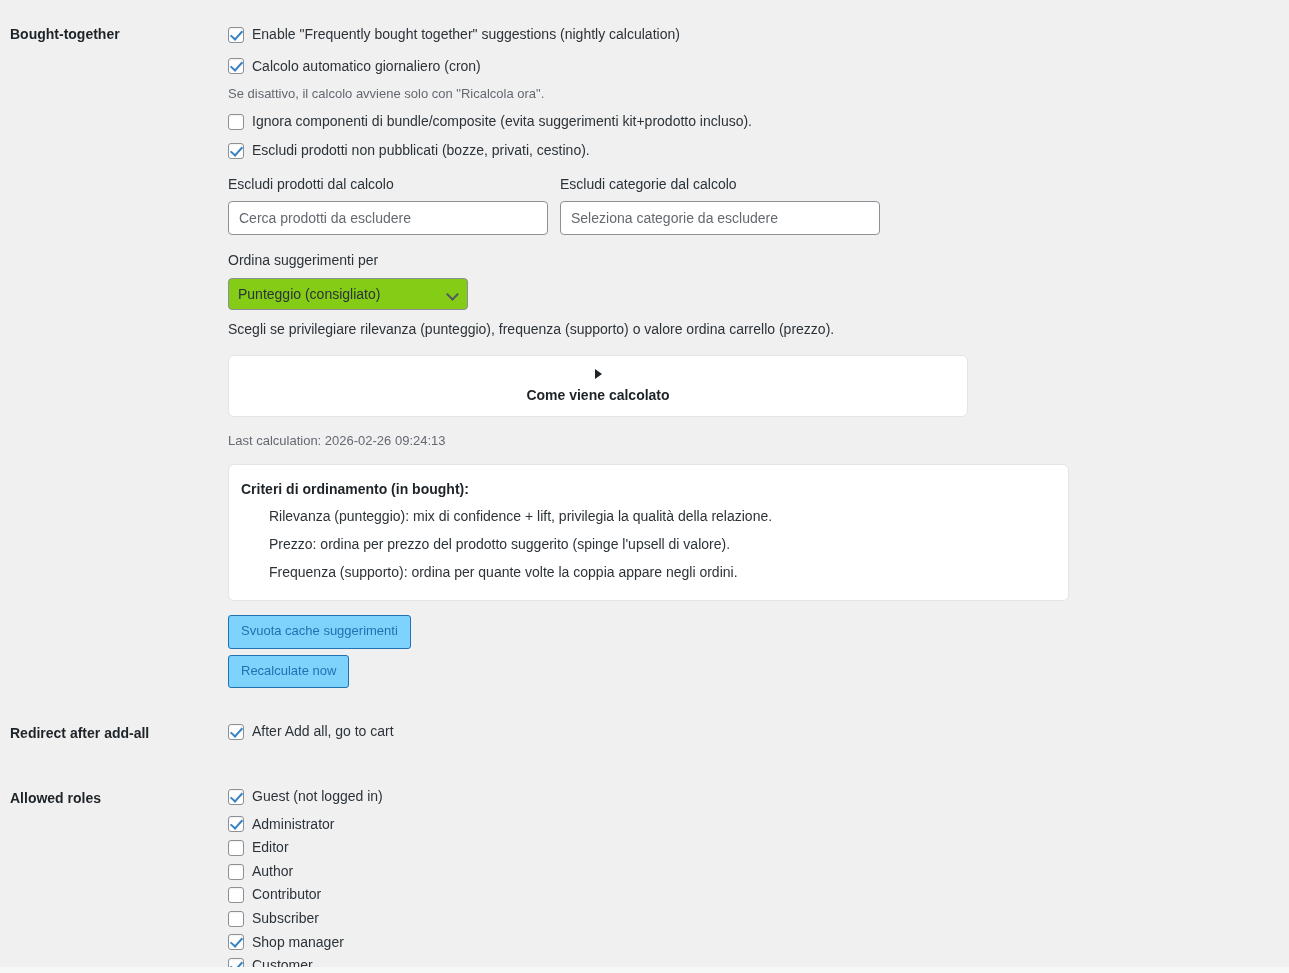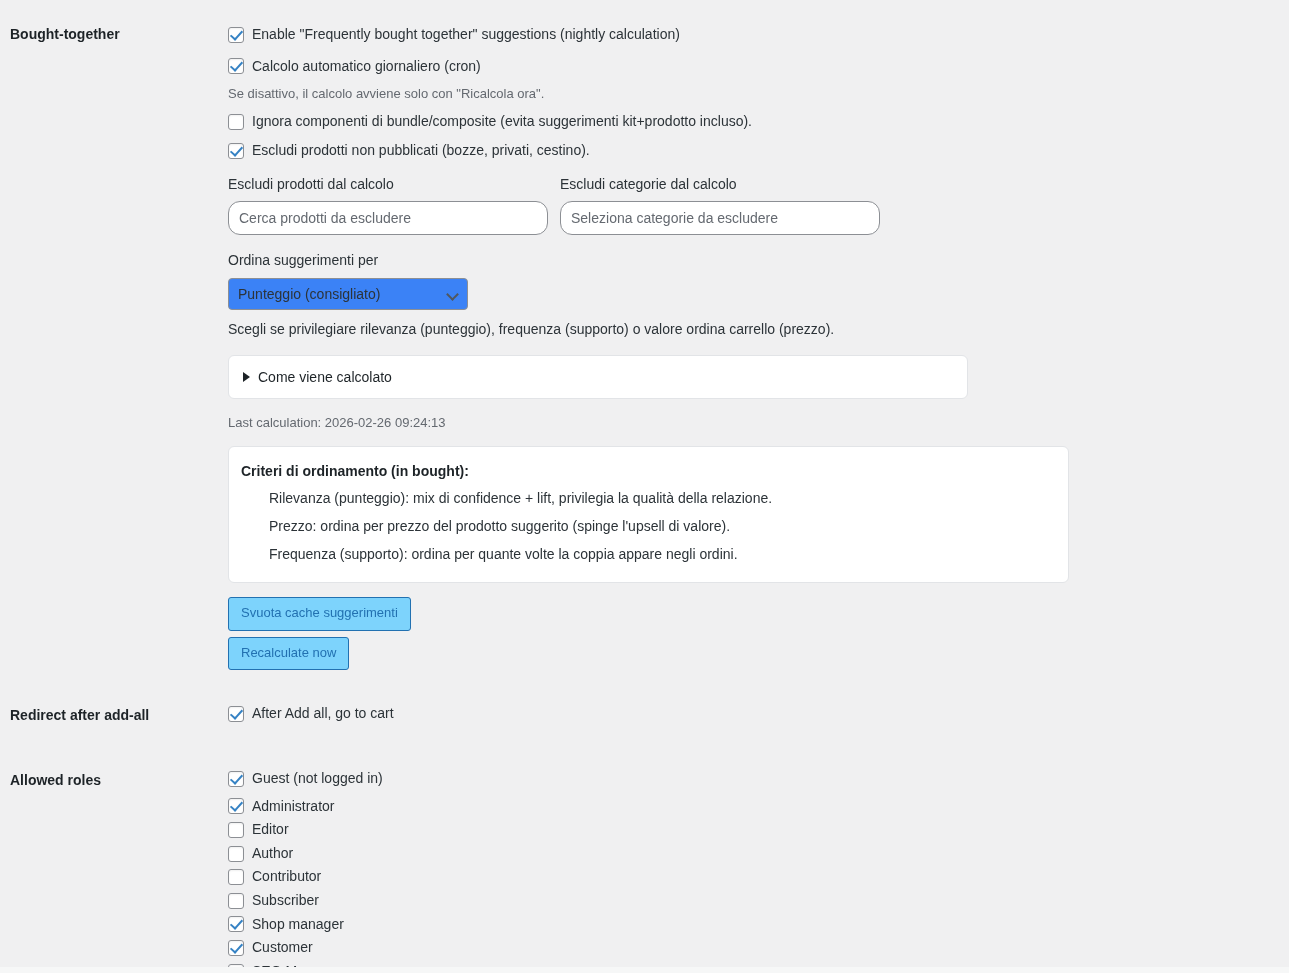--- a/index.html
+++ b/index.html
@@ -75,39 +75,39 @@
   .field-label {
     font-size: 14px;
     color: #2c3338;
     line-height: 1.4;
   }
 
   
   .text-input {
     height: 34px;
     border: 1px solid #8c8f94;
-    border-radius: 12px;
+    border-radius: 4px;
     background: #fff;
     font-size: 14px;
     color: #2c3338;
     padding: 0 10px;
     font-family: "Liberation Sans", sans-serif;
     box-shadow: 0 0 0 transparent;
     outline: none;
   }
   .text-input::placeholder { color: #646970; opacity: 1; }
 
   .select-wrap { position: relative; display: inline-block; }
   select.select {
     -webkit-appearance: none; appearance: none;
     height: 32px;
     width: 240px;
     border: 1px solid #8c8f94;
     border-radius: 4px;
-    background: #3b82f6;
+    background: #84cc16;
     font-size: 14px;
     color: #2c3338;
     padding: 0 34px 0 9px;
     font-family: "Liberation Sans", sans-serif;
     outline: none;
   }
   .select-arrow {
     position: absolute; right: 11px; top: 12px;
     width: 9px; height: 9px;
     pointer-events: none;
@@ -127,24 +127,25 @@
     border: 1px solid #e2e4e7;
     border-radius: 6px;
     padding: 13px 14px;
     width: 740px;
   }
   .accordion-summary {
     display: flex;
     align-items: center;
     gap: 8px;
     font-size: 14px;
-    font-weight: normal;
+    font-weight: bold;
     color: #1d2327;
     cursor: pointer;
     list-style: none;
+    flex-direction: column;
   }
   .tri {
     width: 0; height: 0;
     border-left: 7px solid #1d2327;
     border-top: 5px solid transparent;
     border-bottom: 5px solid transparent;
   }
 
   
   .infobox {

